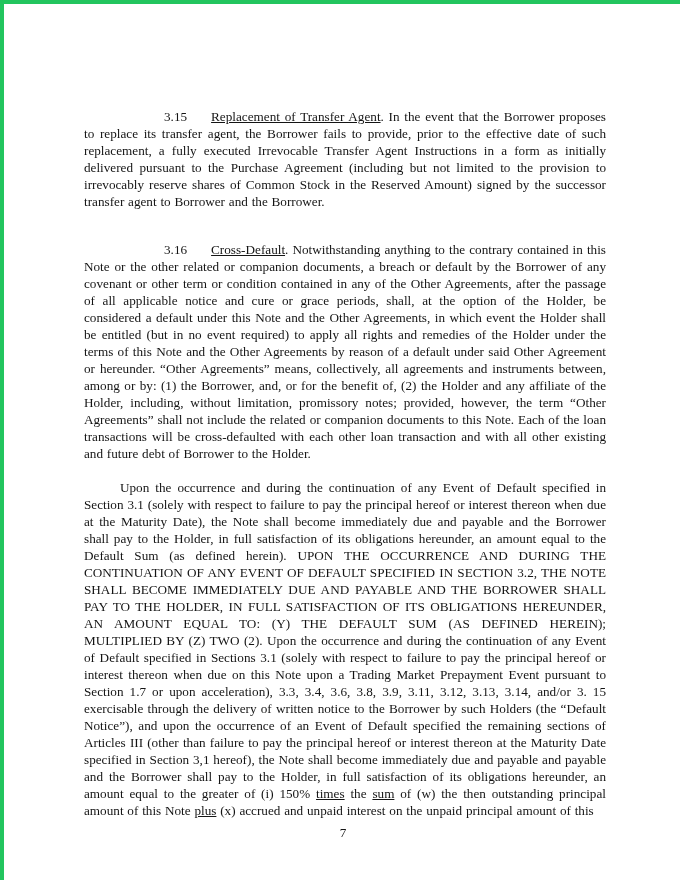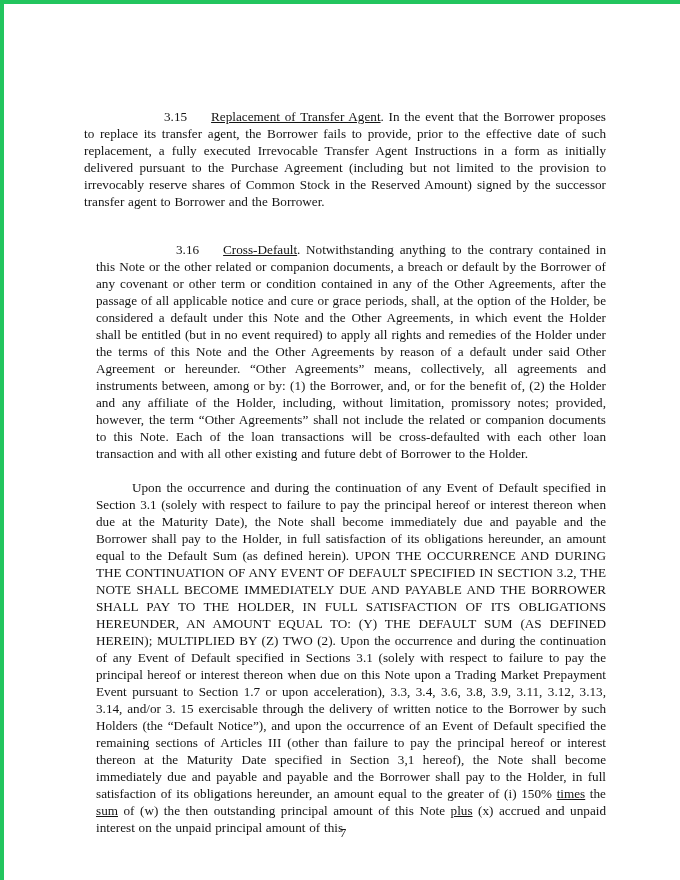--- a/index.html
+++ b/index.html
@@ -25,21 +25,21 @@
     left: 80px;
     width: 522px;
   }
   .para {
     margin: 0;
     font-size: 13.2px;
     line-height: 17px;
     text-align: justify;
     word-spacing: 0.5px;
   }
-  .para + .para { margin-top: 17px; margin-left: 12px; }
+  .para + .para { margin-top: 17px; }
   .para.gap-lg { margin-top: 31px; }
   .indent-lg { text-indent: 80px; }
   .indent-sm { text-indent: 36px; }
   .u { text-decoration: underline; }
   .tab { display: inline-block; width: 24px; }
   .footer {
     position: absolute;
     bottom: 41px;
     left: 0;
     width: 100%;

